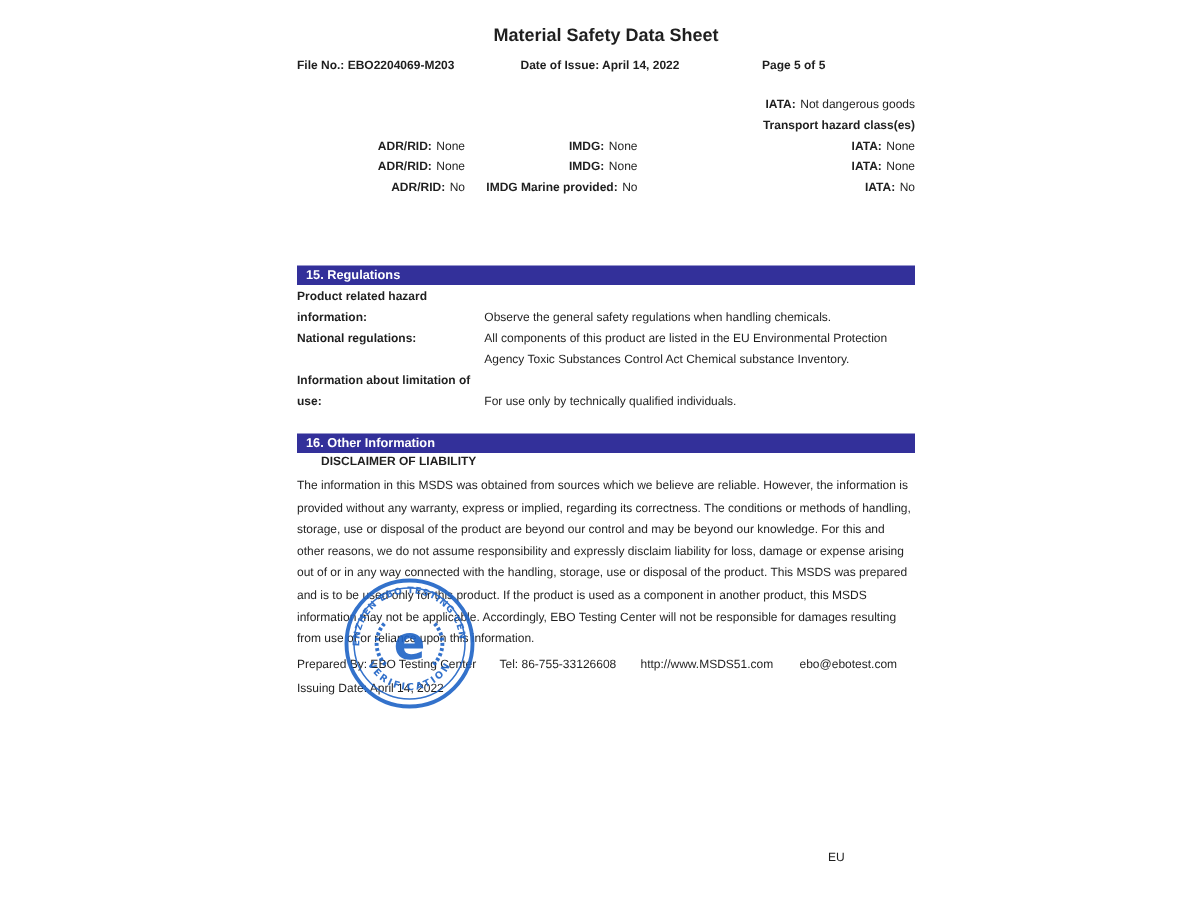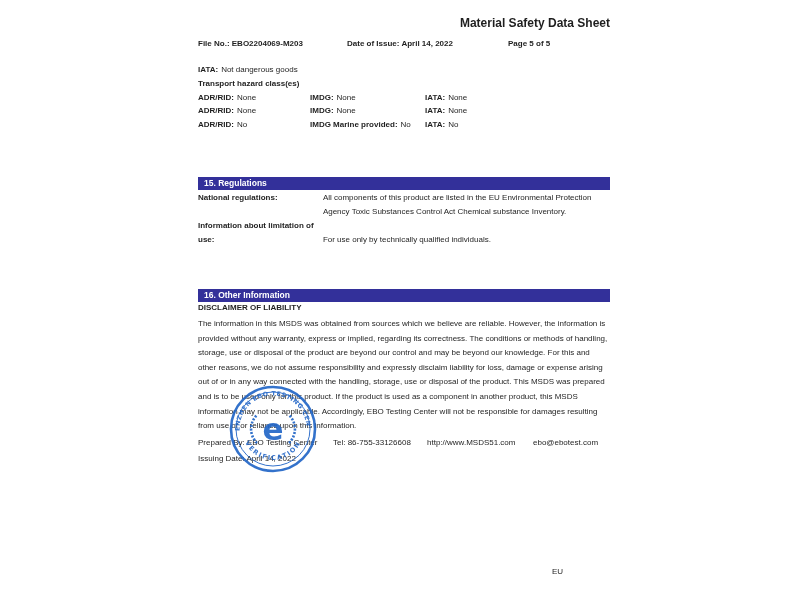--- a/index.html
+++ b/index.html
@@ -3,47 +3,47 @@
 <meta charset="utf-8">
 <style>
   html,body{margin:0;padding:0;}
   body{
     width:800px;height:600px;background:#ffffff;position:relative;overflow:hidden;
     font-family:"Liberation Sans", sans-serif;color:var(--text,#1f1f1f);
   }
   .content{position:absolute;left:198px;top:0;width:412px;font-size:8px;}
   .b{font-weight:bold;}
   
-  .title{margin-top:17px;text-align:right;font-weight:bold;font-size:12px;line-height:13px;}
+  .title{margin-top:17px;text-align:center;font-weight:bold;font-size:12px;line-height:13px;}
   .meta{position:relative;margin-top:9px;height:11px;font-weight:bold;font-size:8px;}
   .meta .file{position:absolute;left:0;}
   .meta .date{position:absolute;left:149px;}
   .meta .page{position:absolute;left:310px;}
   
   .transport{position:absolute;top:63px;left:0;width:100%;}
-  .t-row{height:13.8px;line-height:13.8px;white-space:nowrap;}
+  .t-row{height:13.8px;line-height:13.8px;white-space:nowrap;text-align:right;}
   .t-cols{display:grid;grid-template-columns:112px 115px auto;}
   .t-row .lblsp{margin-right:3px;}
   
   .section-bar{
     position:absolute;left:0;width:406px;height:13px;padding-left:6px;
     background:var(--section-bar-bg,#33309a);color:var(--section-bar-text,#fff);
     font-weight:bold;font-size:8.5px;line-height:13px;
   }
   #bar15{top:177px;}
   #bar16{top:289px;}
   
   .reg-rows{position:absolute;top:191px;left:0;width:100%;line-height:14px;}
   .reg-row{display:flex;}
   .reg-row .lbl{width:127px;font-weight:bold;}
   .reg-row .val{width:292px;}
   .reg-row.end{align-items:flex-end;}
   .reg-row.start{align-items:flex-start;}
   
-  .disc-head{position:absolute;top:303px;left:0;font-weight:bold;font-size:8px;}
+  .disc-head{position:absolute;top:303px;left:16px;font-weight:bold;font-size:8px;}
   .disclaimer{position:absolute;top:317px;left:0;width:412px;line-height:14.6px;}
   
   .footer-row{position:absolute;top:438px;left:0;width:100%;height:11px;}
   .footer-row span{position:absolute;white-space:nowrap;}
   .f-prepared{left:0;}
   .f-tel{left:135px;}
   .f-web{left:229px;}
   .f-email{left:335px;}
   .issuing{position:absolute;top:454px;left:0;}
   
@@ -89,20 +89,24 @@
 
     <div class="t-row t-cols">
       <div><span class="b lblsp">ADR/RID:</span><span>No</span></div>
       <div><span class="b lblsp">IMDG Marine provided:</span><span>No</span></div>
       <div><span class="b lblsp">IATA:</span><span>No</span></div>
     </div>
   </div>
 
   <div id="bar15" class="section-bar">15. Regulations</div>
   <div class="reg-rows">
+    <div class="reg-row end">
+      <div class="lbl">Product related hazard information:</div>
+      <div class="val">Observe the general safety regulations when handling chemicals.</div>
+    </div>
     <div class="reg-row start">
       <div class="lbl">National regulations:</div>
       <div class="val">All components of this product are listed in the EU Environmental Protection Agency Toxic Substances Control Act Chemical substance Inventory.</div>
     </div>
     <div class="reg-row end">
       <div class="lbl">Information about limitation of use:</div>
       <div class="val">For use only by technically qualified individuals.</div>
     </div>
   </div>
 

